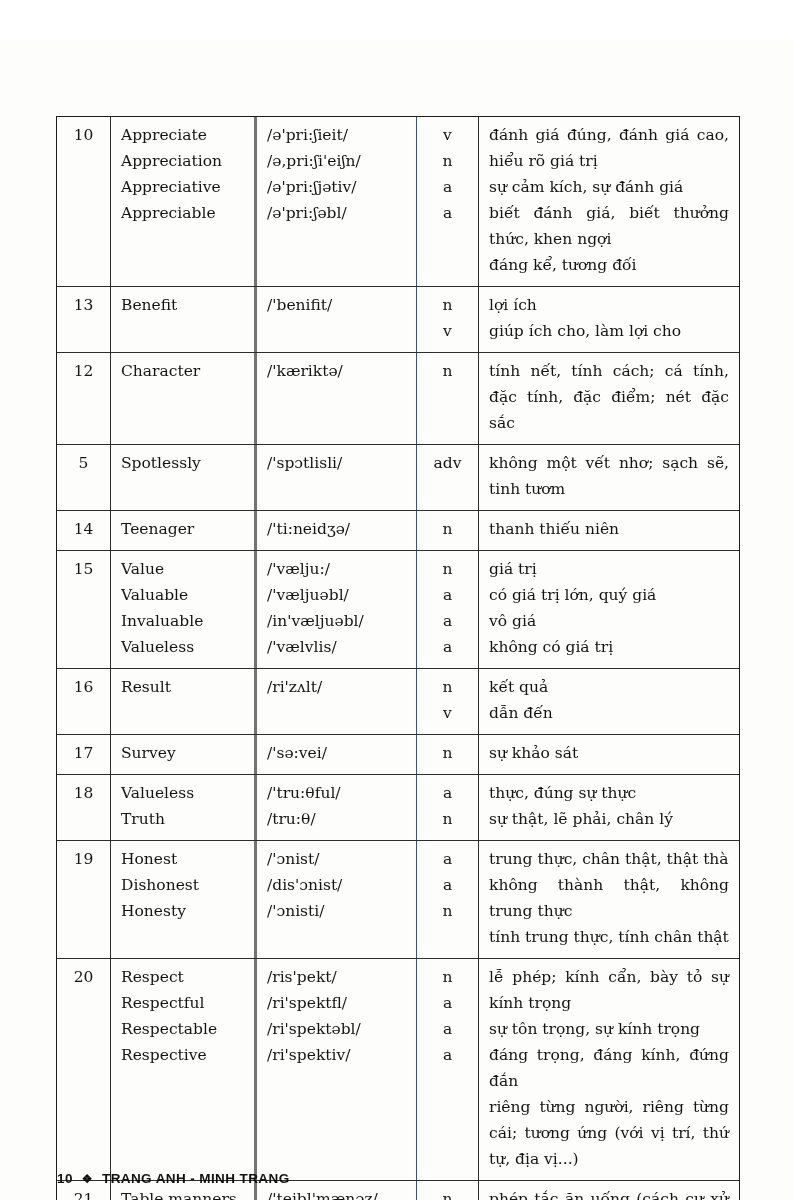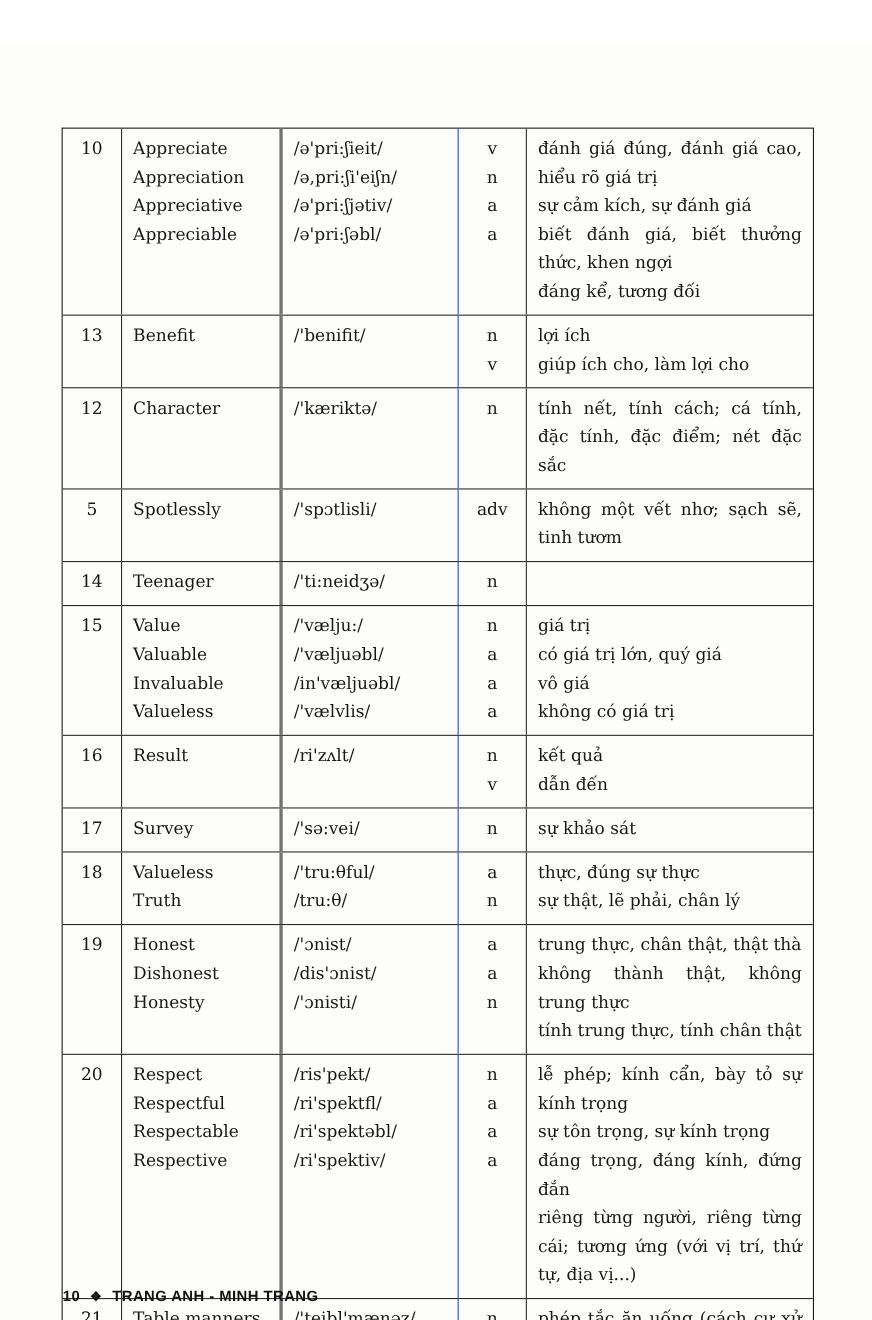--- a/index.html
+++ b/index.html
@@ -176,20 +176,23 @@
         </div>
         <div class="cell c-word">
           <div class="line">Teenager</div>
         </div>
         <div class="cell c-phon">
           <div class="line">/'ti:neidʒə/</div>
         </div>
         <div class="cell c-pos">
           <div class="line">n</div>
         </div>
+        <div class="cell c-mean">
+          <div class="mline">thanh thiếu niên</div>
+        </div>
       </div>
       <div class="vrow">
         <div class="cell c-no">
           <div class="line">15</div>
         </div>
         <div class="cell c-word">
           <div class="line">Value</div>
           <div class="line">Valuable</div>
           <div class="line">Invaluable</div>
           <div class="line">Valueless</div>

